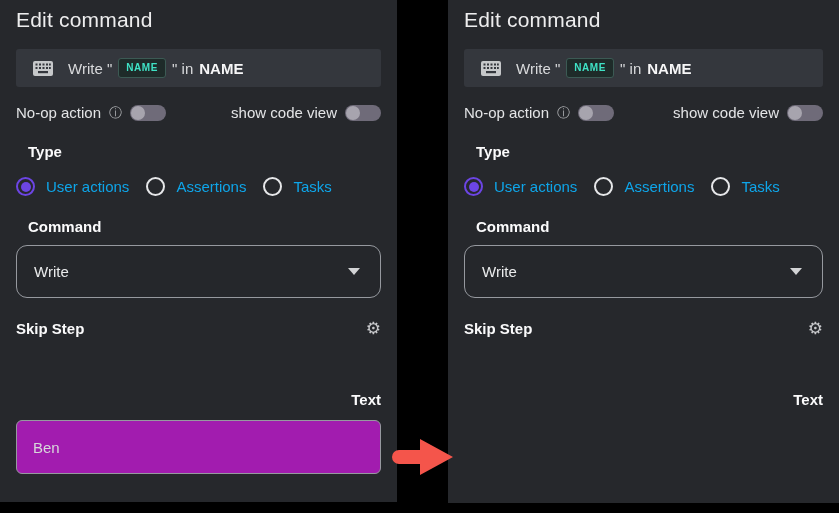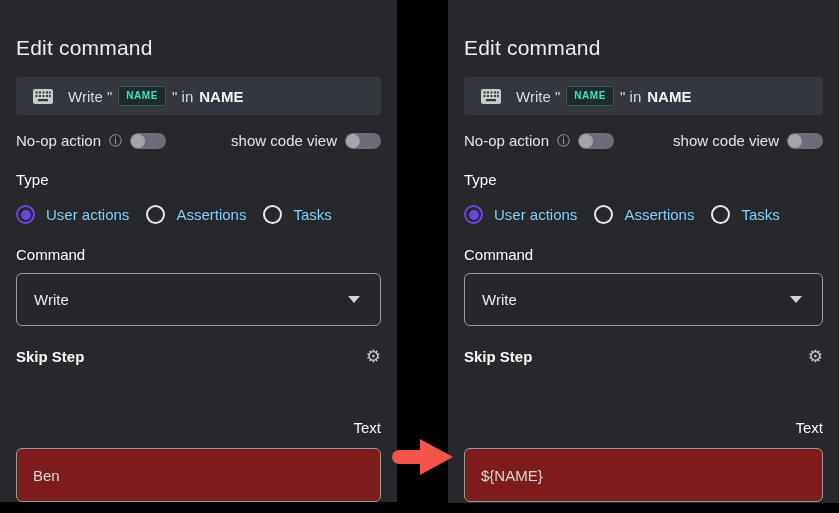--- a/index.html
+++ b/index.html
@@ -14,21 +14,21 @@
     position:absolute; top:0;
     background:#26282c;
     padding:0 16px;
   }
   .panel--left  { left:0;     width:397px; height:502px; }
   .panel--right { left:448px; width:391px; height:503px; }
 
   .title {
     padding-top:8px;
     font-size:21px; font-weight:400;
-    color:#ededee; letter-spacing:.2px;margin-top:28px;
+    color:#ededee; letter-spacing:.2px;
   }
 
   .cmdbar {
     margin-top:17px; height:38px;
     background:#34373d; border-radius:3px;
     display:flex; align-items:center;
     padding:0 10px 0 17px; gap:15px;
   }
   .cmdtext { display:flex; align-items:center; gap:6px; font-size:15px; color:#d9dadc; white-space:nowrap; }
   .badge {
@@ -40,54 +40,54 @@
 
   .toggrow { margin-top:17px; display:flex; justify-content:space-between; align-items:center; }
   .togggroup { display:flex; align-items:center; gap:8px; font-size:15px; color:#e3e4e6; }
   .info { font-size:13px; color:#a9abae; line-height:1; }
   .toggle { width:36px; height:16px; border-radius:9px; background:#6f6b79; position:relative; cursor:pointer; flex:none; }
   .toggle::after {
     content:""; position:absolute; left:1px; top:1px;
     width:14px; height:14px; border-radius:50%; background:#a7a4ae;
   }
 
-  .section-label { margin-top:22px; font-size:15px; font-weight:400; color:#fbfbfc; }
+  .section-label { margin-top:22px; font-size:15px; font-weight:700; color:#fbfbfc;margin-left:12px; }
 
   .radio-row { margin-top:17px; display:flex; align-items:center; gap:17px; }
-  .radio { display:flex; align-items:center; gap:11px; font-size:15px; color:#7dd3fc; cursor:pointer; }
+  .radio { display:flex; align-items:center; gap:11px; font-size:15px; color:#0ea5e9; cursor:pointer; }
   .rb {
     width:19px; height:19px; border-radius:50%;
     border:2px solid #e6e7e9; position:relative; flex:none;
   }
   .rb.selected { border-color:#6c45e4; }
   .rb.selected::after {
     content:""; position:absolute; inset:2.5px;
     background:#6c45e4; border-radius:50%;
   }
 
   .dropdown {
     margin-top:10px; height:53px;
-    border:1px solid #96999f; border-radius:6px; background:#25272b;
+    border:1px solid #96999f; border-radius:11px; background:#25272b;
     display:flex; align-items:center; justify-content:space-between;
     padding:0 20px 0 17px; font-size:15px; color:#eaebec; cursor:pointer;
   }
   .caret {
     width:0; height:0;
     border-left:6px solid transparent; border-right:6px solid transparent;
     border-top:7px solid #d2d3d5;
   }
 
   .skip-row { margin-top:22px; display:flex; justify-content:space-between; align-items:center; gap:9px; }
   .skip-label { font-size:15px; font-weight:700; color:#fafafb; cursor:pointer; }
   .gear { font-size:17px; color:#c7c8cb; line-height:1; cursor:pointer; }
 
   .text-label { margin-top:54px;text-align:right; }
   .text-input {
     margin-top:12px; display:block; width:100%; height:54px;
-    background:#7f1d1d; border:1px solid #96999f; border-radius:6px;
+    background:#a21caf; border:1px solid #96999f; border-radius:6px;
     color:#d7d8da; font-size:15px; padding:0 16px;
     font-family:"Liberation Sans", sans-serif; outline:none;
   }
 
   .arrow { position:absolute; left:392px; top:437px; }
 </style>
 </head>
 <body>
 
 <div class="panel panel--left">
@@ -222,18 +222,17 @@
     <span>Write</span>
     <span class="caret"></span>
   </div>
 
   <div class="skip-row">
     <span class="skip-label">Skip Step</span>
     <span class="gear">⚙</span>
   </div>
 
   <div class="section-label text-label">Text</div>
-  <input class="text-input" type="text" value="${NAME}" style="">
 </div>
 
 <svg class="arrow" width="62" height="40" viewBox="0 0 62 40">
   <path d="M7,13 h21 v-11 l33,18 -33,18 v-11 h-21 a7,7 0 0 1 0,-14 z" fill="#f4554b"></path>
 </svg>
 
 </body></html>

